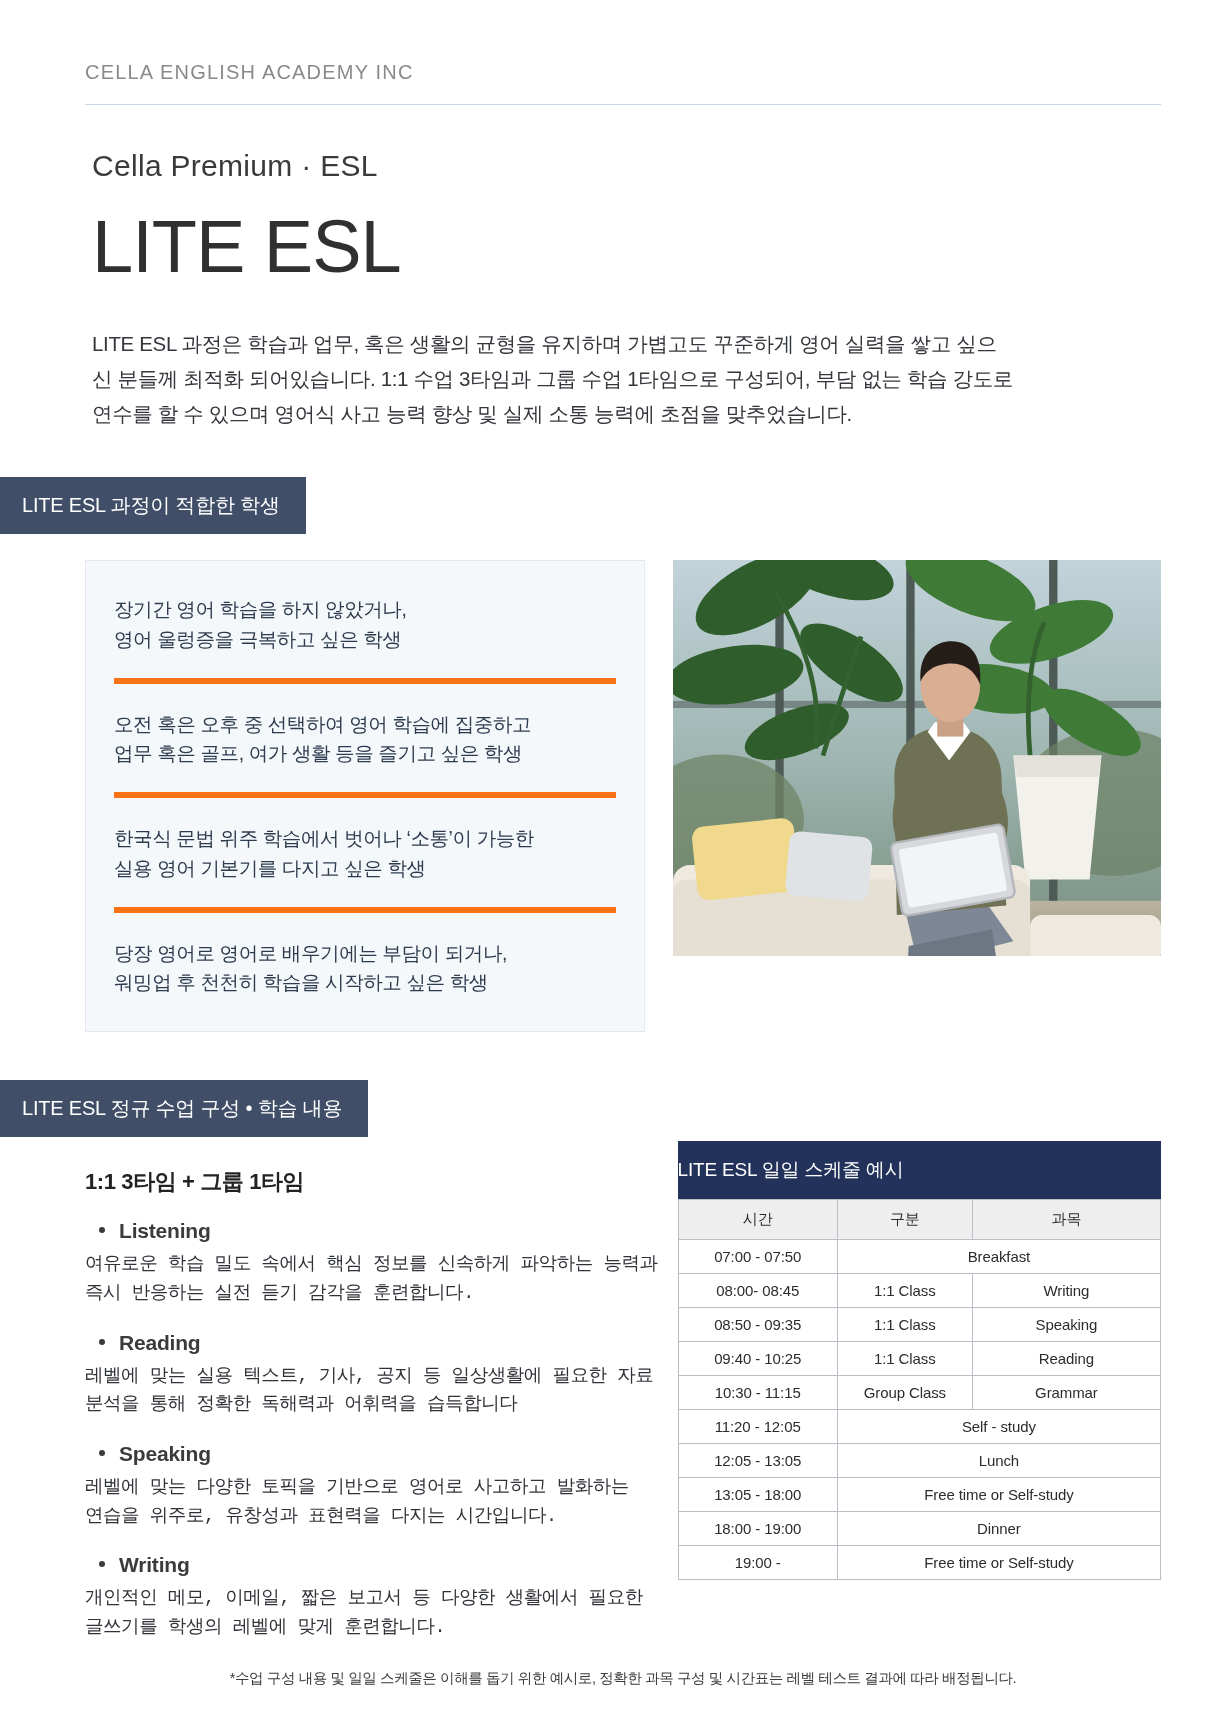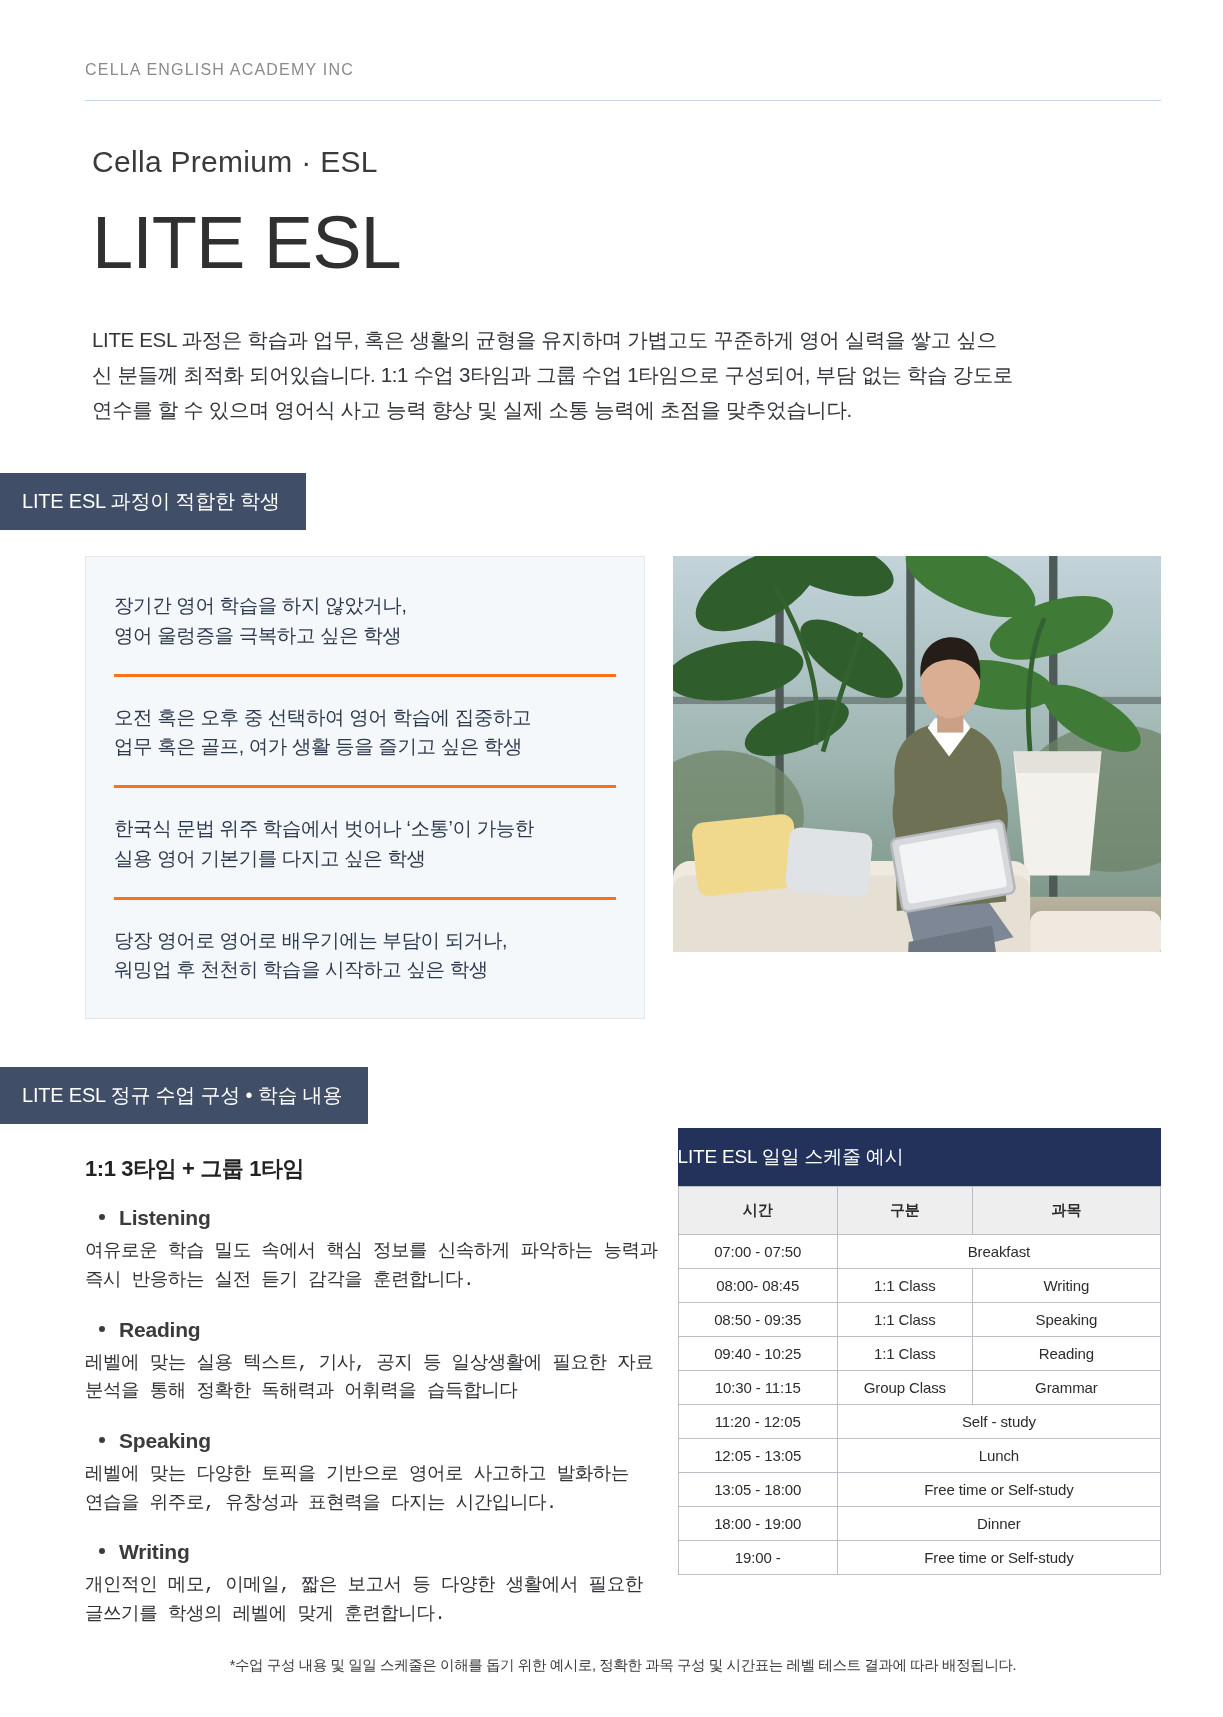--- a/index.html
+++ b/index.html
@@ -13,21 +13,21 @@
     font-family: "Liberation Sans", "DejaVu Sans", sans-serif;
     color: #2b2b2b;
     position: relative;
   }
 
   
   .brand-header {
     padding: 62px 0 0 85px;
   }
   .brand-name {
-    font-size: 16px;
+    font-size: 20px;
     letter-spacing: 1.2px;
     color: #8a8a8a;
     font-weight: 400;
     line-height: 1;
   }
   .brand-rule {
     margin: 22px 62px 0 85px;
     border-top: 1px solid #c9d6e4;
     height: 0;
   }
@@ -85,21 +85,21 @@
     border: 1px solid #e3e8ee;
     padding: 8px 28px 10px 28px;
   }
   .criteria-item {
     padding: 26px 0 24px 0;
     font-size: 19.5px;
     line-height: 1.5;
     color: #2e3a4d;
     letter-spacing: -0.4px;
   }
-  .criteria-item + .criteria-item { border-top: 3px solid #f97316; }
+  .criteria-item + .criteria-item { border-top: 6px solid #f97316; }
   .criteria-item div { white-space: nowrap; }
 
   .photo {
     flex: 1 1 auto;
     height: 396px;
     border-radius: 2px;
     position: relative;
     overflow: hidden;
     background: #5b6a52;
   }
@@ -177,23 +177,23 @@
     border: 1px solid #babfc7;
     text-align: center;
     font-size: 15px;
     color: #2c2c2c;
     height: 34px;
     letter-spacing: -0.1px;
     padding: 0 2px;
   }
   table.sched th {
     background: #eeeeee;
-    font-weight: 700;
+    font-weight: 400;
     font-size: 15px;
-    height: 48px;
+    height: 40px;
   }
   .col-time { width: 33%; }
   .col-type { width: 28%; }
   .col-subj { width: 39%; }
 
   .footnote {
     text-align: center;
     font-size: 14.5px;
     color: #3a3a3a;
     margin: 26px 62px 30px 85px;

